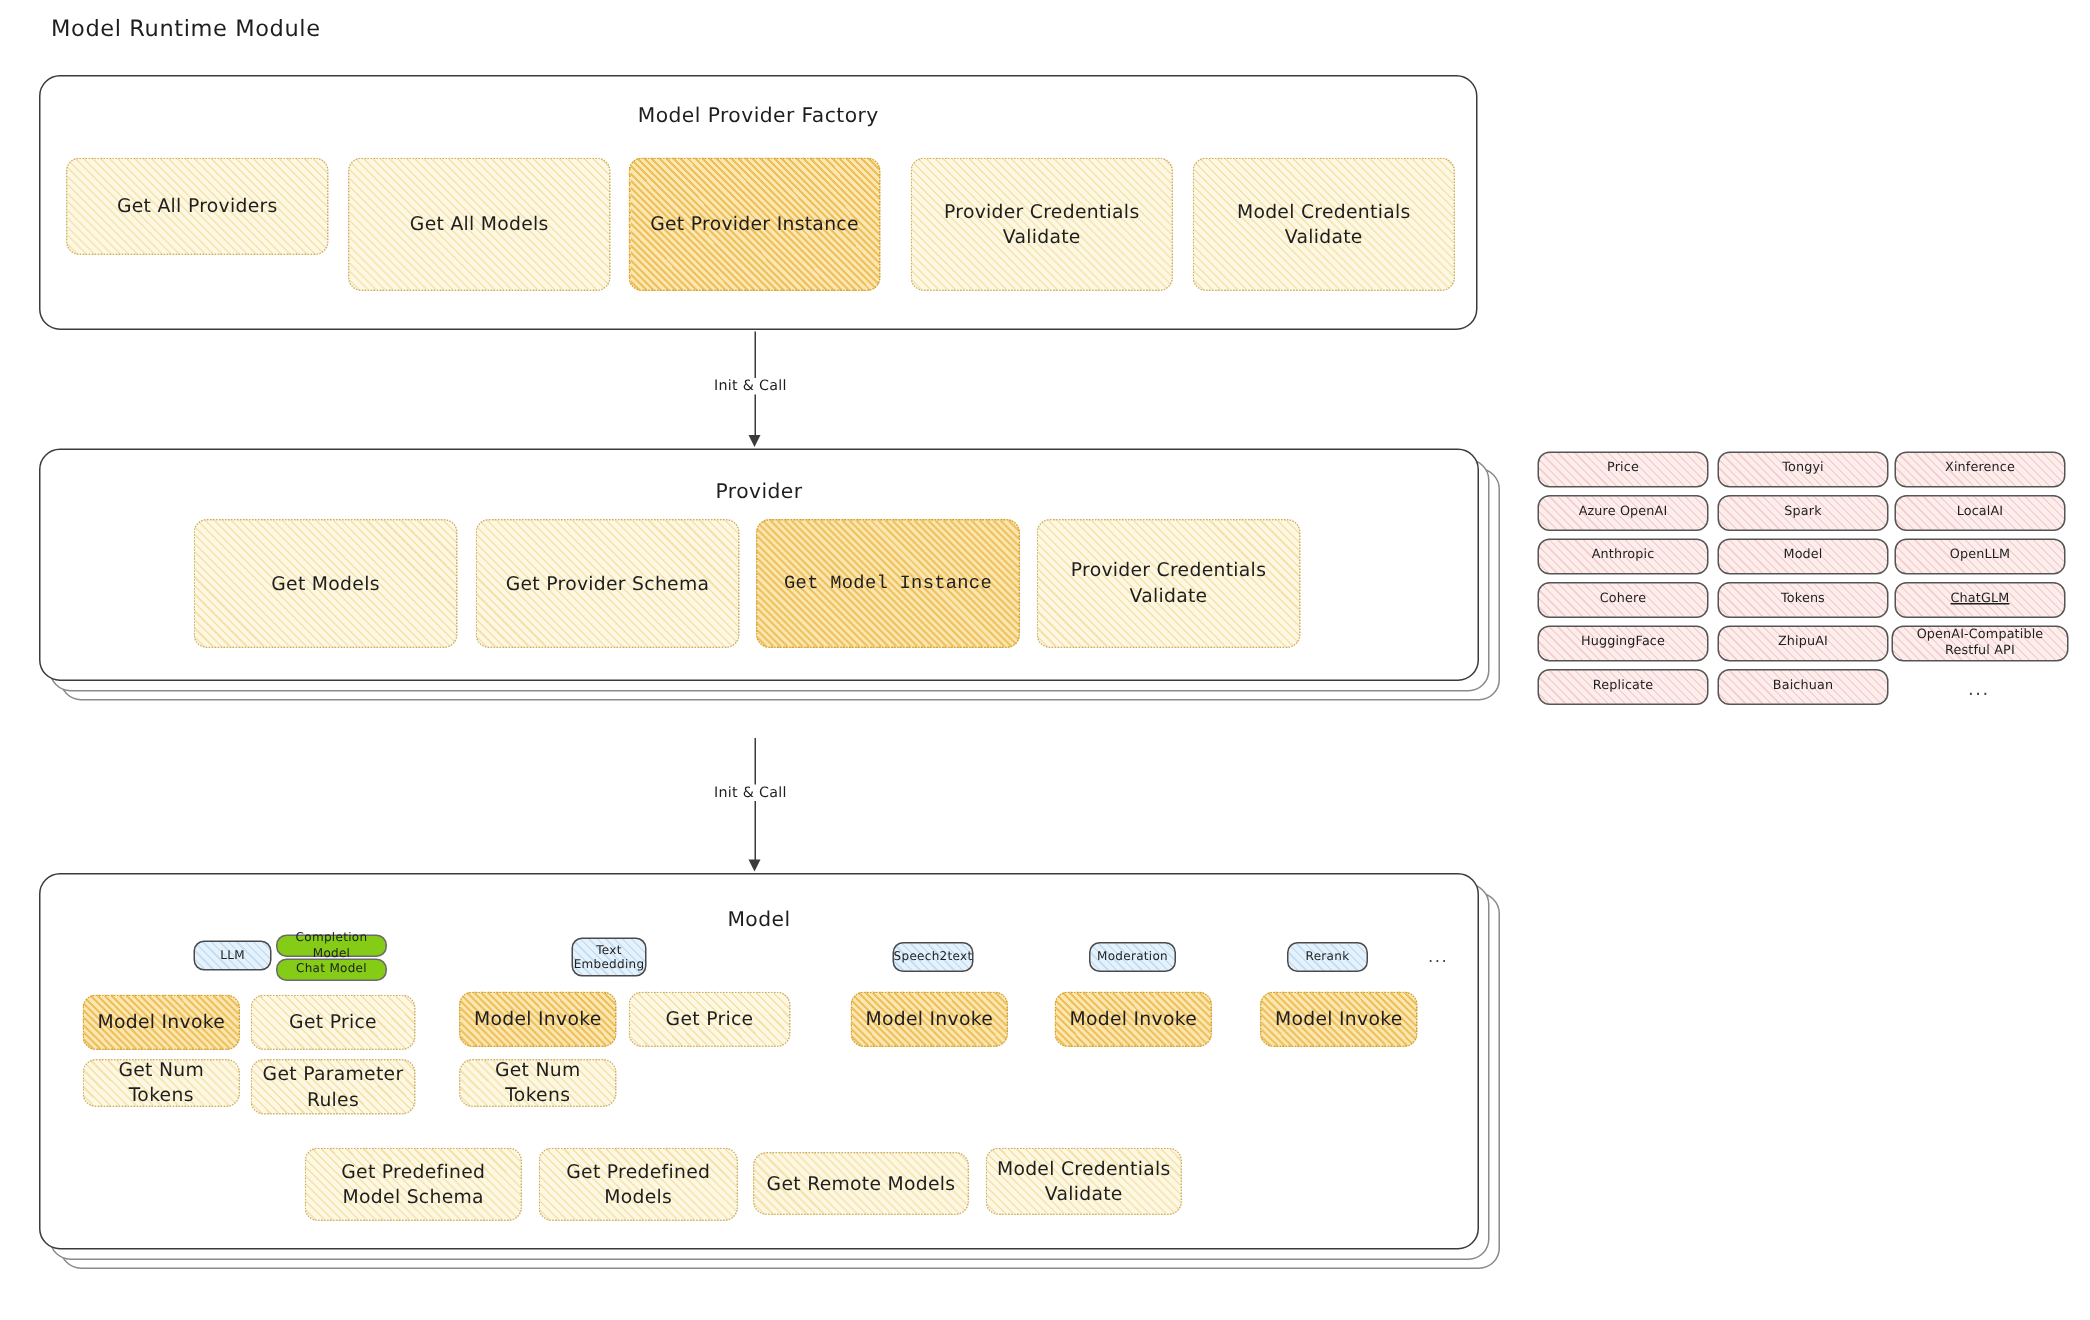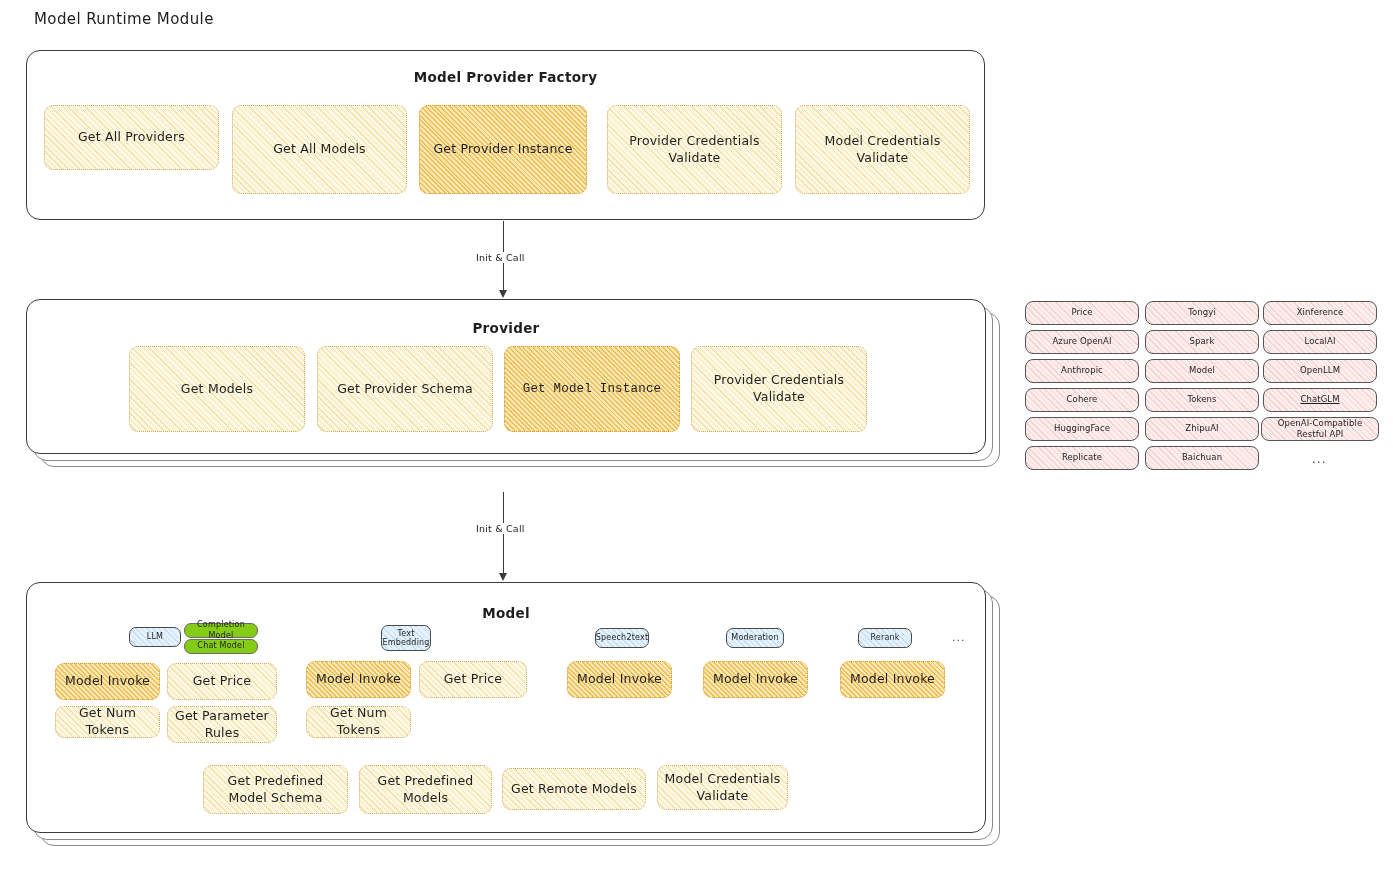--- a/index.html
+++ b/index.html
@@ -29,21 +29,21 @@
   }
   .group-shadow{
     position:absolute;
     border:1.1px solid #8a8a8a;
     border-radius:14px;
     background:#ffffff;
     box-sizing:border-box;
   }
   .group-title{
     position:absolute;left:0;right:0;text-align:center;
-    font-size:13.5px;color:#1e1e1e;letter-spacing:.3px;font-weight:bold;
+    font-size:13.5px;color:#1e1e1e;letter-spacing:.3px;
   }
 
   
   .box{
     position:absolute;
     box-sizing:border-box;
     border-radius:9px;
     display:flex;align-items:center;justify-content:center;
     text-align:center;
     font-size:12.5px;

